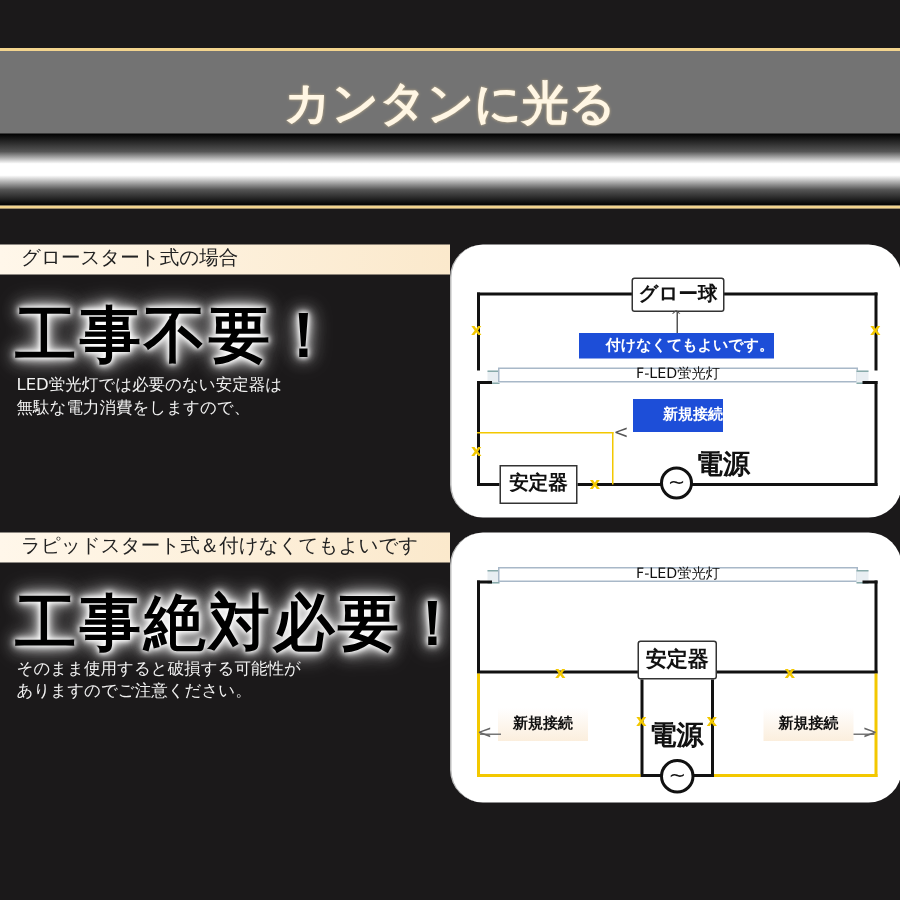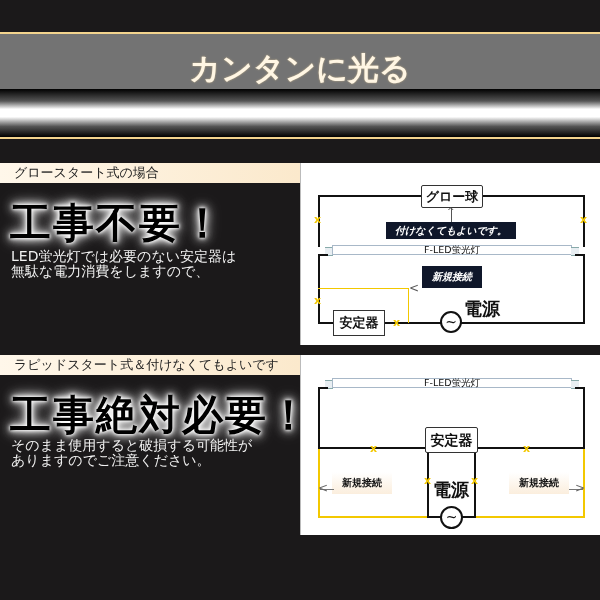--- a/index.html
+++ b/index.html
@@ -6,31 +6,31 @@
   body{width:600px;height:600px;background:#1b191a;position:relative;overflow:hidden;font-family:"DejaVu Sans","Liberation Sans",sans-serif;}
   .abs{position:absolute;}
   
   .hero{left:0;top:32px;width:600px;height:103px;background:#737373;border-top:2px solid #f3d48e;border-bottom:2px solid #f3d48e;overflow:hidden;}
   .hero-glow{left:0;top:55px;width:600px;height:48px;background:linear-gradient(to bottom,#000 0%,#555 25%,#fff 42%,#fff 58%,#555 78%,#000 100%);}
   .hero-title{left:0;top:14px;width:600px;text-align:center;font-size:31px;font-weight:bold;color:#fff6e4;letter-spacing:0px;text-shadow:0 0 2px #c9b58e;}
   
   .sec-bar{left:0;height:20px;background:linear-gradient(to right,#fff7ea 0%,#fbe9cc 100%);color:#222;font-size:13px;line-height:20px;padding-left:14px;box-sizing:border-box;}
   .big-title{left:10px;font-size:41px;font-weight:bold;color:#000;letter-spacing:2px;
     text-shadow:0 0 3px #fff,0 0 5px #fff,0 0 8px #fff,0 0 12px #ddd,0 0 16px #bbb;}
-  .desc{left:11px;color:#f2f2f2;font-size:14px;line-height:15px;}
+  .desc{left:11px;color:#f2f2f2;font-size:11px;line-height:15px;}
   .desc div{white-space:nowrap;}
   
-  .panel{left:300px;width:300px;background:#fff;border-left:1px solid #bbb;}
+  .panel{left:300px;width:300px;background:#fff;border-left:1px solid #bbb;border-radius:22px;}
   .wire{position:absolute;background:#111;}
   .ywire{position:absolute;background:#f3c800;}
   .box{position:absolute;background:#fff;border:1px solid #333;box-sizing:border-box;text-align:center;font-weight:bold;color:#111;}
   .x{position:absolute;color:#f3c800;font-size:11px;font-weight:bold;line-height:10px;}
   .tube{position:absolute;height:10px;background:#fff;border:1.5px solid #a8b8c8;box-sizing:border-box;font-size:9.5px;line-height:8px;text-align:center;color:#111;}
   .tube-pin{position:absolute;width:8px;height:7px;border-top:1px solid #8aa;border-bottom:1px solid #8aa;background:#e8eef2;}
-  .blackbox{position:absolute;background:#0f172a;color:#fff;font-weight:bold;font-size:10px;text-align:center;font-style:italic;}
+  .blackbox{position:absolute;background:#1d4ed8;color:#fff;font-weight:bold;font-size:10px;text-align:right;}
   .creambox{position:absolute;background:linear-gradient(to bottom,#fff 0%,#fbeedd 100%);color:#111;font-size:10px;font-weight:bold;text-align:center;}
   .ac{position:absolute;border:2px solid #111;border-radius:50%;background:#fff;box-sizing:border-box;text-align:center;font-size:14px;color:#111;}
   .power{position:absolute;font-weight:bold;color:#111;}
 </style>
 </head>
 <body>
 
 <div class="abs hero">
   <div class="abs hero-glow"></div>
   <div class="abs hero-title">カンタンに光る</div>

